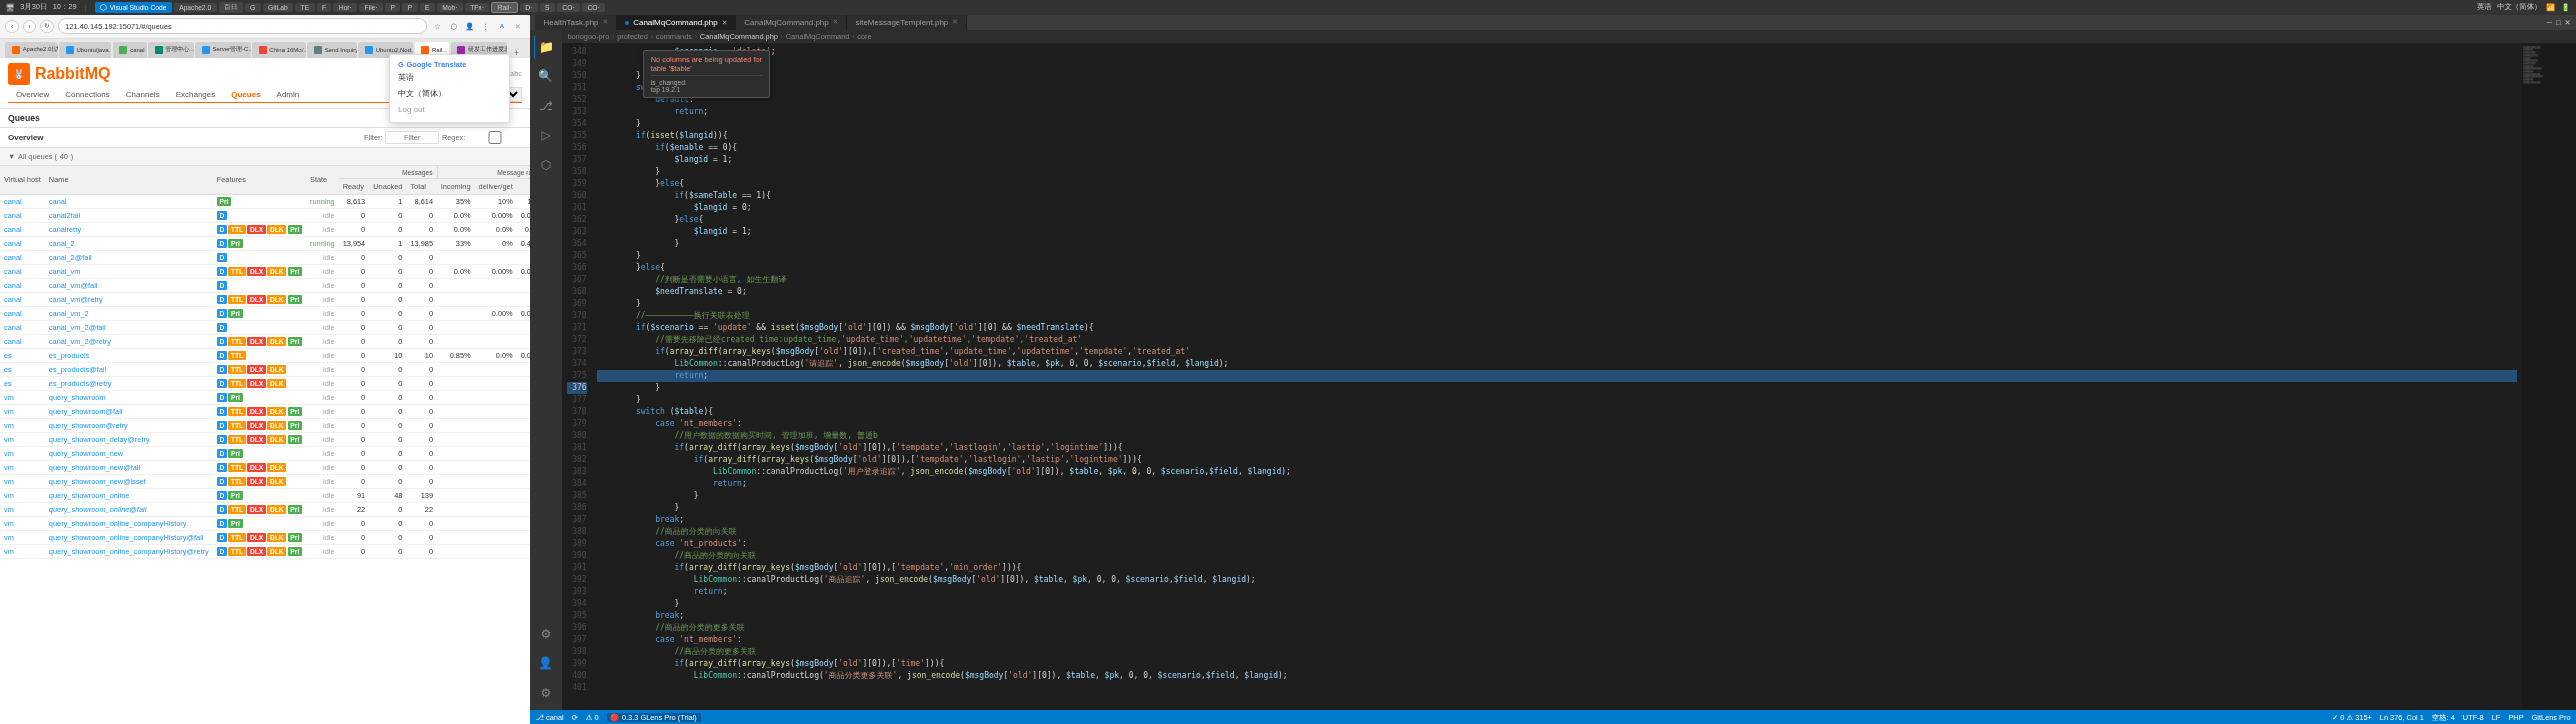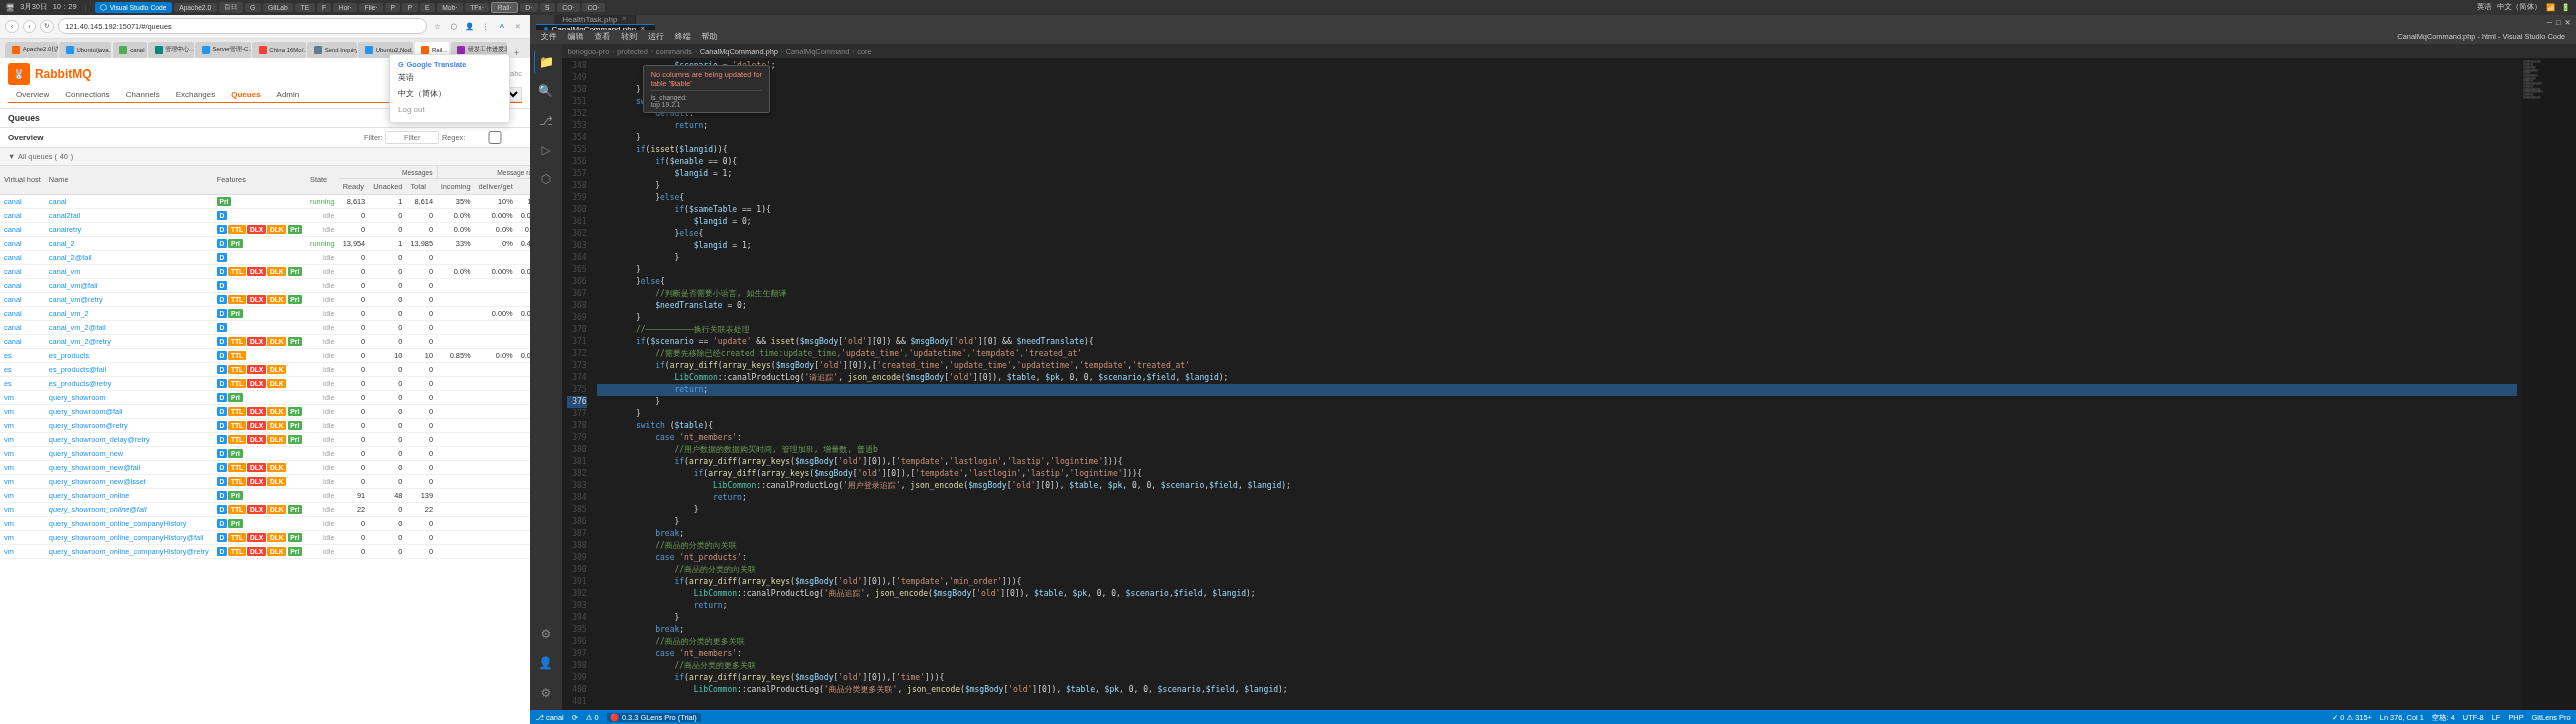--- a/index.html
+++ b/index.html
@@ -5,21 +5,21 @@
     * { margin: 0; padding: 0; box-sizing: border-box; }
     body { font-family: 'Segoe UI', Arial, sans-serif; font-size: 8px; background: #1e1e1e; color: #ccc; width: 2576px; height: 725px; overflow: hidden; display: flex; flex-direction: column; }
 
     
     .os-bar { height: 14.8px; background: #333; display: flex; align-items: center; padding: 0 5.4px; gap: 4px; font-size: 7.4px; color: #ccc; flex-shrink: 0; }
     .os-bar-left { display: flex; align-items: center; gap: 2.7px; }
     .os-bar-right { margin-left: auto; display: flex; align-items: center; gap: 5.4px; }
 
     
     .vscode-titlebar { height: 14.8px; background: #3c3c3c; display: flex; align-items: center; padding: 0 5.4px; gap: 2.7px; font-size: 7.4px; color: #ccc; flex-shrink: 0; position: relative; }
-    .vscode-tabs { display: flex; height: 100%; align-items: center; gap: 0; overflow: hidden; flex-direction: column; }
+    .vscode-tabs { display: flex; height: 100%; align-items: center; gap: 0; overflow: hidden; }
     .tab-close { font-size: 6.7px; opacity: 0.6; }
 
     
     .main-area { display: flex; flex: 1; overflow: hidden; }
 
     
     .left-panel { width: 530px; background: #fff; display: flex; flex-direction: column; flex-shrink: 0; font-size: 8px; color: #333; }
 
     
     .browser-bar { height: 24px; background: #f5f5f5; border-bottom: 0.7px solid #ddd; display: flex; align-items: center; padding: 0 5.4px; gap: 4px; }
@@ -250,21 +250,21 @@
       </div>
       <div class="translate-item">
         <span>中文（简体）</span>
       </div>
       <div class="translate-item" style="color:#999;">Log out</div>
     </div>
 
     <div class="rmq-header">
       <div class="rmq-logo">
         <div class="rmq-logo-icon">🐰</div>
-        <span style="font-size:12px;font-weight:bold;color:#ff6600;">RabbitMQ</span>
+        <span style="font-size:16px;font-weight:bold;color:#ff6600;">RabbitMQ</span>
         <span style="margin-left:auto;font-size:7.4px;color:#999;">User: netabc</span>
       </div>
       <div class="rmq-nav">
         <div class="rmq-nav-item">Overview</div>
         <div class="rmq-nav-item">Connections</div>
         <div class="rmq-nav-item">Channels</div>
         <div class="rmq-nav-item">Exchanges</div>
         <div class="rmq-nav-item active">Queues</div>
         <div class="rmq-nav-item">Admin</div>
         <div style="margin-left:auto;display:flex;align-items:center;gap:5.4px;" class="rmq-virtual-host">
@@ -819,30 +819,20 @@
           <span class="tab-close">✕</span>
         </div>
       </div>
       <div style="margin-left:auto;display:flex;align-items:center;gap:4px;font-size:7.4px;color:#ccc;">
         <span style="cursor:pointer;">─</span>
         <span style="cursor:pointer;">□</span>
         <span style="cursor:pointer;">✕</span>
       </div>
     </div>
 
-    <div class="vscode-menu">
-      <div class="vscode-menu-item">文件</div>
-      <div class="vscode-menu-item">编辑</div>
-      <div class="vscode-menu-item">查看</div>
-      <div class="vscode-menu-item">转到</div>
-      <div class="vscode-menu-item">运行</div>
-      <div class="vscode-menu-item">终端</div>
-      <div class="vscode-menu-item">帮助</div>
-      <div style="margin-left:auto;font-size:7.4px;color:#ccc;padding:0 5.4px;">CanalMqCommand.php - html - Visual Studio Code</div>
-    </div>
 
     <div class="editor-area" style="position:relative;">
 
       <div class="activity-bar">
         <div class="activity-icon active">📁</div>
         <div class="activity-icon">🔍</div>
         <div class="activity-icon">⎇</div>
         <div class="activity-icon">▷</div>
         <div class="activity-icon">⬡</div>
         <div class="activity-icon" style="margin-top:auto;">⚙</div>

